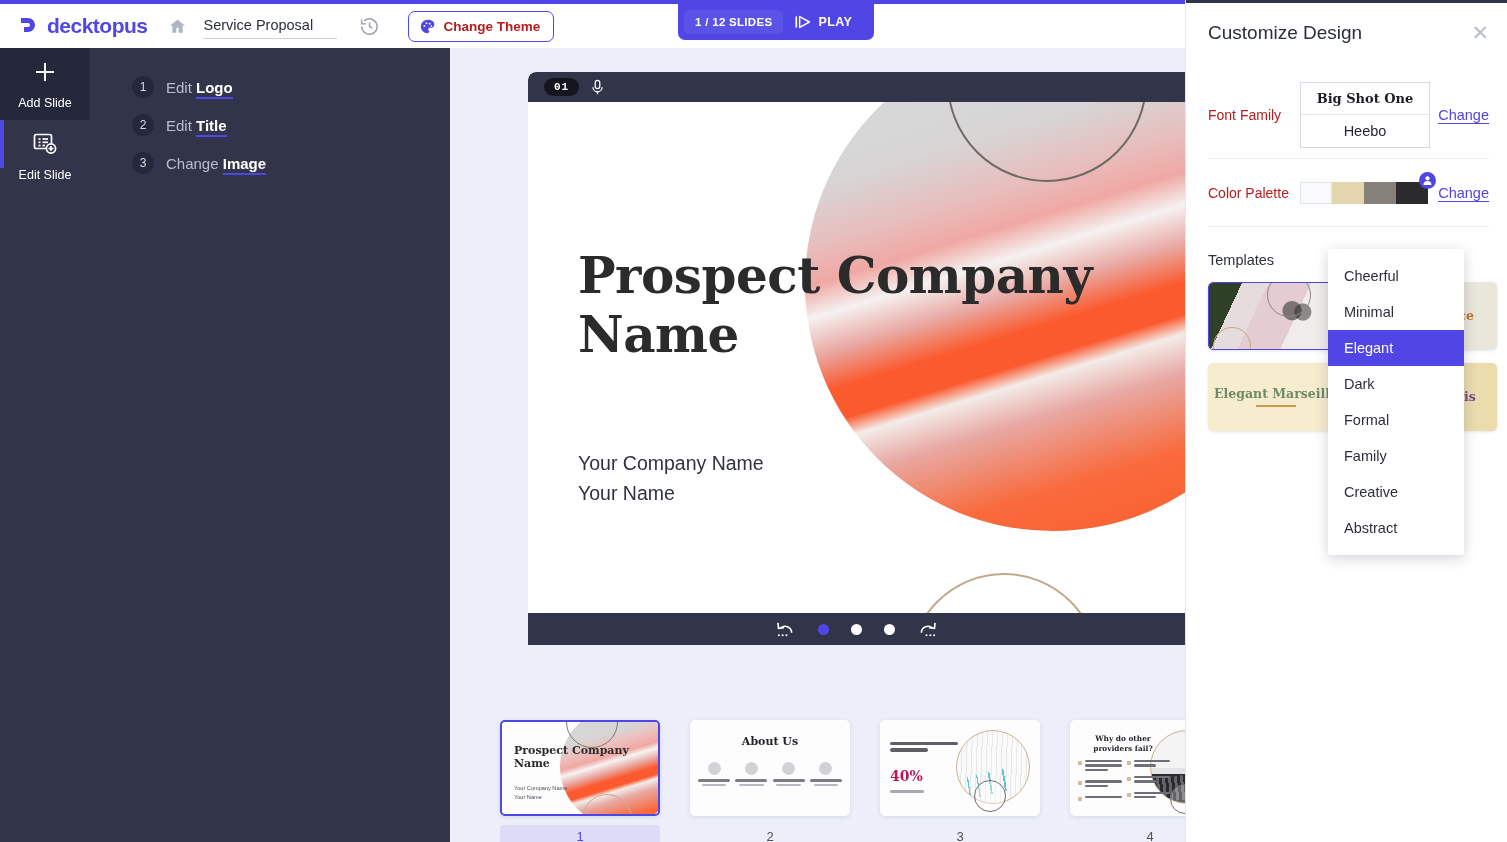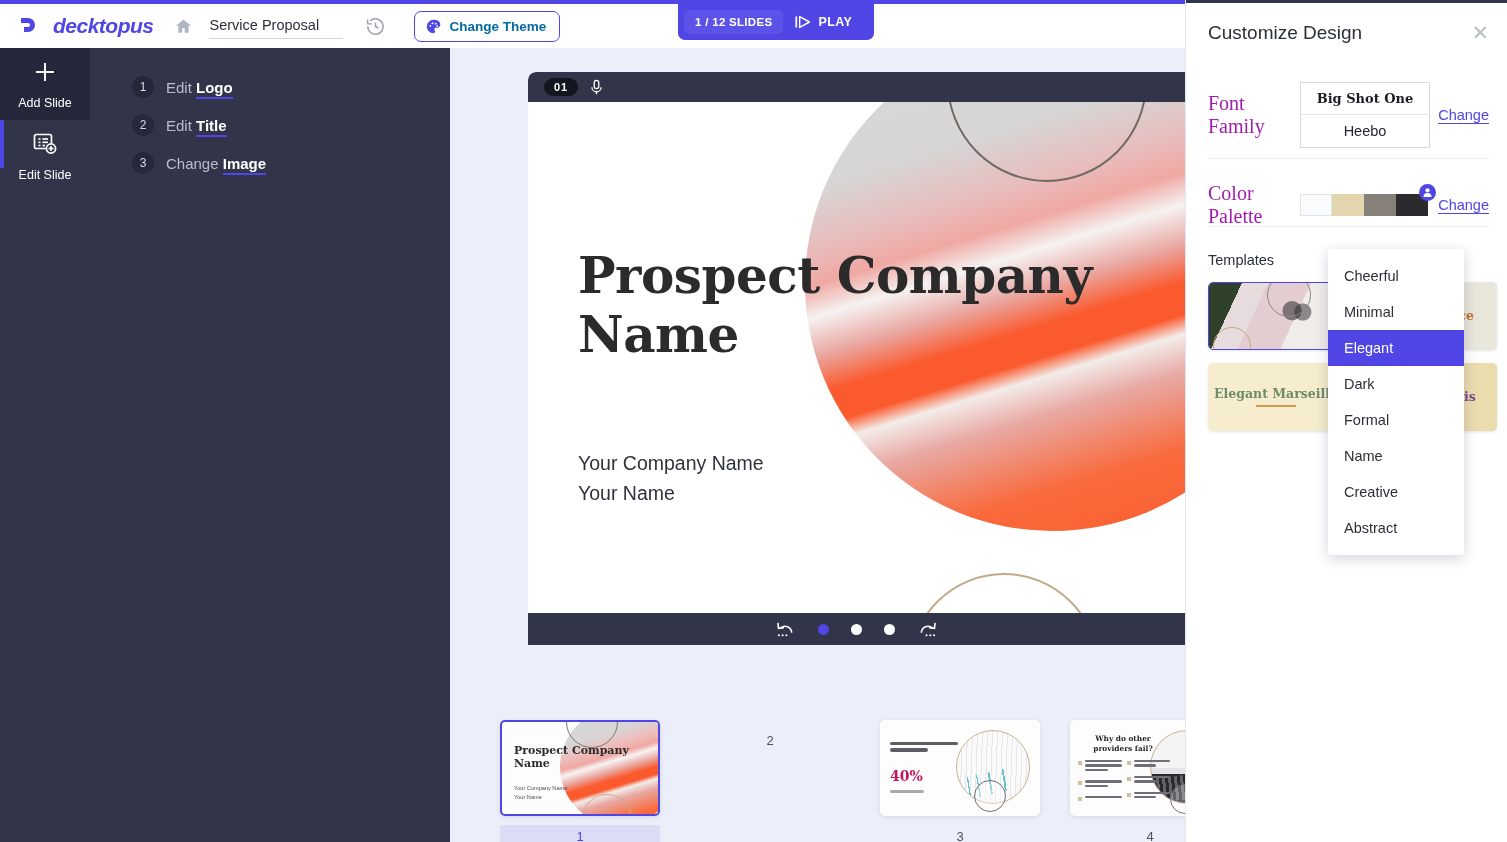--- a/index.html
+++ b/index.html
@@ -16,21 +16,21 @@
     position: absolute; top: 0; left: 0; width: 1185px; height: 4px;
     background: #5046e5;
   }
 
   
   .header {
     position: absolute; top: 4px; left: 0; width: 1185px; height: 44px;
     background: #ffffff;
     display: flex; align-items: center; padding-left: 18px; gap: 0;
   }
-  .logo-wrap { display: flex; align-items: center; gap: 13px; font-style: italic; }
+  .logo-wrap { display: flex; align-items: center; gap: 7px; }
   .logo-mark {
     width: 22px; height: 22px; position: relative;
   }
   .logo-text {
     font-size: 21px; font-weight: 700; color: #5046e5; letter-spacing: -0.5px;
   }
   .home-icon { margin-left: 20px; display:flex; align-items:center; }
   .title-input {
     margin-left: 16px;
     width: 134px;
@@ -38,21 +38,21 @@
     font-size: 14.5px; color: #2b2f3a; padding: 3px 1px 5px 1px;
     font-family: "Liberation Sans", sans-serif;
     background: transparent; outline: none;
   }
   .history-icon { margin-left: 22px; display:flex; align-items:center; cursor:pointer; }
   .theme-btn {
     margin-left: 28px;
     display: flex; align-items: center; gap: 8px;
     border: 1.4px solid #5046e5; border-radius: 7px;
     padding: 6px 13px 6px 10px;
-    color: #0369a1; font-size: 13.5px; font-weight: 600;
+    color: #b91c1c; font-size: 13.5px; font-weight: 600;
     background: #fff; cursor: pointer;
   }
 
   
   .play-pill {
     position: absolute; top: 4px; left: 678px;
     display: flex; align-items: center;
     background: #5046e5; border-radius: 0 0 7px 7px;
     height: 36px; padding: 0 14px 0 6px; gap: 4px;
   }
@@ -116,21 +116,21 @@
     border-radius: 8px 0 0 0;
     overflow: hidden;
   }
   .slide-topbar {
     height: 30px; background: #32354a;
     display: flex; align-items: center; gap: 11px; padding-left: 16px;
     border-radius: 8px 0 0 0;
   }
   .slide-badge {
     background: #14161f; color: #fff; font-size: 11px; font-weight: 700;
-    font-family: Liberation Sans, sans-serif;
+    font-family: Liberation Mono, monospace;
     padding: 3px 10px; border-radius: 10px; letter-spacing: 1px;
   }
   .slide-body {
     position: relative; height: 511px; background: #ffffff; overflow: hidden;
   }
   .slide-circle {
     position: absolute; right: -115px; top: -66px;
     width: 495px; height: 495px; border-radius: 50%;
     background:
       radial-gradient(circle at 78% 88%, rgba(255,255,255,.55) 0 2px, transparent 3px),
@@ -256,21 +256,21 @@
     position: absolute; top: 22px; left: 22px; right: 18px;
     display: flex; align-items: flex-start; justify-content: space-between;
   }
   .panel-title { font-size: 19px; color: #2b2f3a; font-weight: 500; }
   .panel-close { color: #b9bec9; font-size: 21px; line-height: 1; cursor: pointer; }
 
   .row {
     position: absolute; left: 22px; right: 18px;
     display: flex; align-items: center;
   }
-  .row-label { font-size: 20px; color: #a21caf; width: 92px; flex: none; font-family: Liberation Serif, serif; }
+  .row-label { font-size: 14px; color: #b91c1c; width: 92px; flex: none; }
   .font-box {
     width: 130px; border: 1px solid #d5d9e2; border-radius: 0; background:#fff;
   }
   .font-a {
     text-align: center; font-family: "DejaVu Serif", serif; font-weight: 700;
     font-size: 13px; padding: 8px 0; border-bottom: 1px solid #e3e6ef; color:#1c1c22;
   }
   .font-b { text-align: center; font-size: 14.5px; padding: 8px 0; color: #24262e; }
   .change-link {
     color: #5046e5; font-size: 14.5px; border-bottom: 1.6px solid #5046e5;
@@ -498,20 +498,45 @@
             <div>Your Company Name</div>
             <div>Your Name</div>
           </div>
         </div>
         <div class="numbox">
           <div class="thumb-num" style="margin-top:0">1</div>
         </div>
       </div>
 
       <div class="thumb-cell">
+        <div class="thumb">
+          <div class="t2-title">About Us</div>
+          <div class="t2-items">
+            <div class="t2-item">
+              <div class="t2-ic"></div>
+              <div class="t2-l1"></div>
+              <div class="t2-l2"></div>
+            </div>
+            <div class="t2-item">
+              <div class="t2-ic"></div>
+              <div class="t2-l1"></div>
+              <div class="t2-l2"></div>
+            </div>
+            <div class="t2-item">
+              <div class="t2-ic"></div>
+              <div class="t2-l1"></div>
+              <div class="t2-l2"></div>
+            </div>
+            <div class="t2-item">
+              <div class="t2-ic"></div>
+              <div class="t2-l1"></div>
+              <div class="t2-l2"></div>
+            </div>
+          </div>
+        </div>
         <div class="thumb-num">2</div>
       </div>
 
       <div class="thumb-cell">
         <div class="thumb">
           <div class="t3-circ">
             <div class="t3-spark"></div>
           </div>
           <div class="t3-head">
             <div class="t3-lbl"></div>
@@ -657,18 +682,18 @@
       </div>
     </div>
   </div>
 
   <div class="dropdown">
     <div class="dd-item">Cheerful</div>
     <div class="dd-item">Minimal</div>
     <div class="dd-item active">Elegant</div>
     <div class="dd-item">Dark</div>
     <div class="dd-item">Formal</div>
-    <div class="dd-item">Name</div>
+    <div class="dd-item">Family</div>
     <div class="dd-item">Creative</div>
     <div class="dd-item">Abstract</div>
   </div>
 
 </div>
 
 </body></html>

